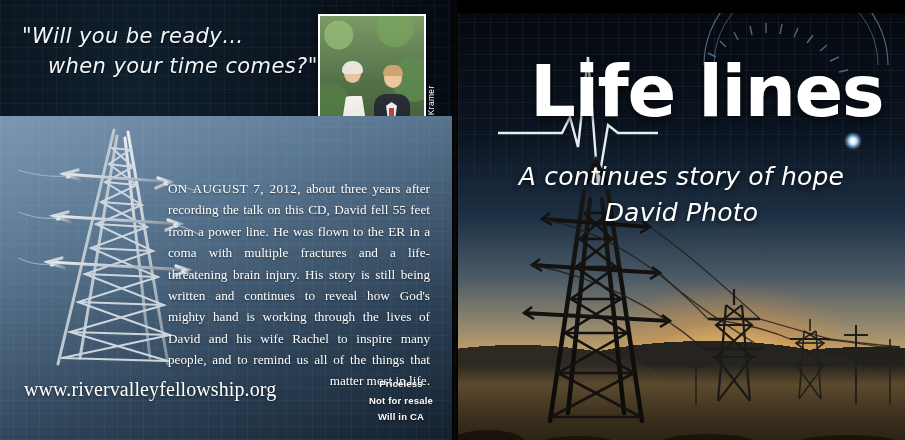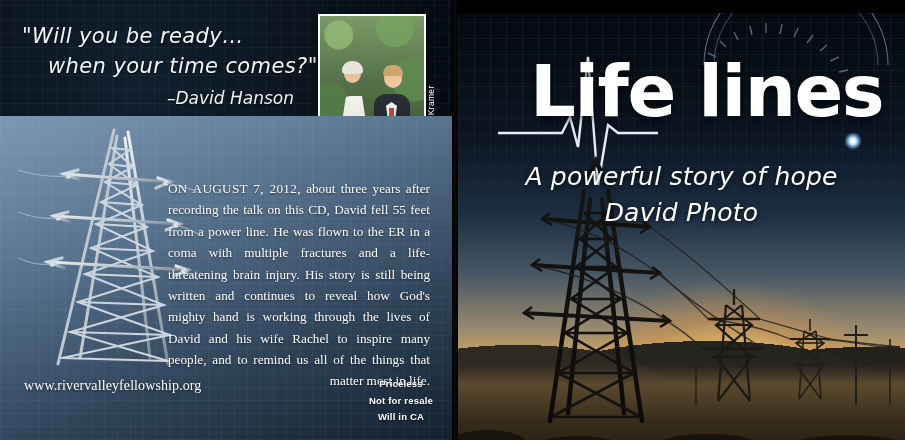--- a/index.html
+++ b/index.html
@@ -207,21 +207,21 @@
     line-height: 1.72;
     text-shadow: 0 1px 2px rgba(0,0,0,0.55);
   }
 
   
   .url-bar {
     position: absolute;
     left: 24px; top: 378px;
     color: #ffffff;
     font-family: "Liberation Serif", serif;
-    font-size: 14px;
+    font-size: 20px;
     letter-spacing: 0.1px;
     text-shadow: 0 1px 3px rgba(0,0,0,0.6);
   }
 
   
   .price-block {
     position: absolute;
     left: 356px; top: 376px;
     width: 90px;
     text-align: center;
@@ -311,21 +311,20 @@
 </head>
 <body>
 
 <div id="canvas">
 
   <div id="back-cover">
 
     <div class="quote-block">
       <div class="quote-line l1">"Will you be ready…</div>
       <div class="quote-line l2">when your time comes?"</div>
-      <div class="quote-attrib">–David Hanson</div>
     </div>
 
     <div class="photo-frame">
       <div class="photo-foliage"></div>
       <div class="photo-couple">
         <div class="bride-dress"></div>
         <div class="bride-head"></div>
         <div class="bride-hair"></div>
         <div class="groom-suit"></div>
         <div class="groom-shirt"></div>
@@ -545,18 +544,18 @@
         <ellipse cx="30" cy="430" rx="38" ry="13"></ellipse>
         <ellipse cx="120" cy="435" rx="46" ry="12"></ellipse>
         <ellipse cx="250" cy="432" rx="52" ry="11"></ellipse>
         <ellipse cx="390" cy="434" rx="60" ry="12"></ellipse>
       </g>
     </svg>
 
     <div class="title-main">Life lines</div>
 
     <div class="subtitle">
-      <span class="ln1">A powerful story of hope</span>
+      <span class="ln1">A continues story of hope</span>
       <span class="ln3">David Photo</span>
     </div>
   </div>
 
 </div>
 
 </body></html>

